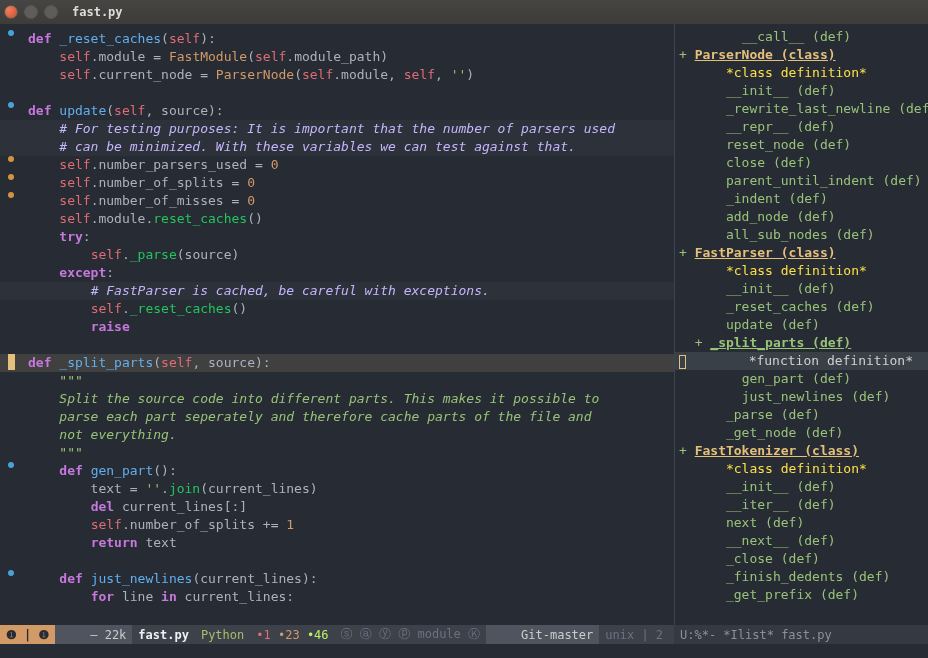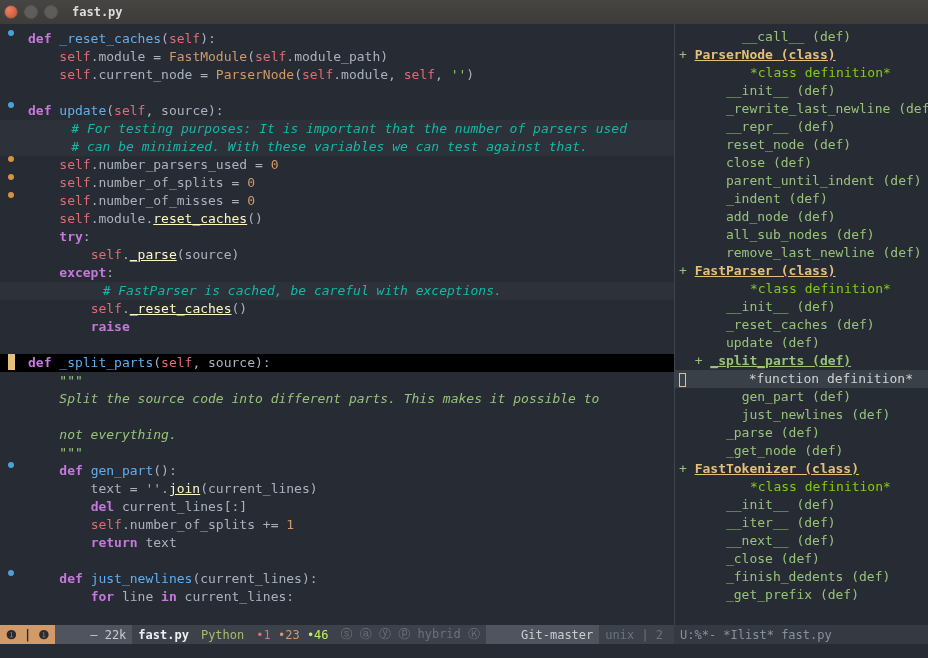--- a/index.html
+++ b/index.html
@@ -54,49 +54,49 @@
   display: flex;
   align-items: center;
   justify-content: center;
 }
 .dot { width: 6px; height: 6px; border-radius: 50%; }
 .dot-blue { background: #4aa1d9; }
 .dot-orange { background: #d49340; }
 .ycursor { background: #e5c07b; width: 7px; height: 16px; display: inline-block; }
 .content { flex: 1; padding-left: 6px; }
 .hl-line { background: #2d323a; }
-.hl-def { background: #000000; }
+.hl-def { background: #404040; }
 .kw { color: #c678dd; font-weight: bold; }
 .fn { color: #61afef; }
-.fn-u { color: #fef9c3; text-decoration: underline; }
+.fn-u { color: #22c55e; }
 .self { color: #e06c75; }
 .op { color: #abb2bf; }
 .str { color: #98c379; }
 .num { color: #d19a66; }
-.cm { color: #14b8a6; font-style: italic; margin-left: 12px; }
+.cm { color: #c4b5fd; font-style: italic; }
 .ds { color: #98c379; font-style: italic; }
 .call { color: #d19a66; }
 
 
 .sidepanel {
   width: 254px;
   background: #272b33;
   border-left: 1px solid #3f444e;
   overflow: hidden;
   padding-top: 4px;
 }
 .sp-line {
   height: 18px;
   line-height: 18px;
   white-space: pre;
   padding-left: 4px;
 }
 .sp-class { color: #e5c07b; font-weight: bold; text-decoration: underline; }
 .sp-def { color: #98c379; }
-.sp-star { color: #84cc16; margin-left: 24px; }
+.sp-star { color: #fde047; }
 .sp-plus { color: #98c379; }
 .sp-hl { background: #3a4048; color: #d0d0d0; }
 .sp-fn-u { color: #98c379; font-weight: bold; text-decoration: underline; }
 .sp-cursor {
   display: inline-block; width: 7px; height: 14px;
   border: 1px solid #e5c07b; vertical-align: middle;
 }
 
 
 .modelines {
@@ -162,21 +162,21 @@
         <div class="line "><div class="gutter"></div><div class="content"><span class="op">    </span><span class="kw">try</span><span class="op">:</span></div></div>
         <div class="line "><div class="gutter"></div><div class="content"><span class="op">        </span><span class="self">self</span><span class="op">.</span><span class="fn-u">_parse</span><span class="op">(source)</span></div></div>
         <div class="line "><div class="gutter"></div><div class="content"><span class="op">    </span><span class="kw">except</span><span class="op">:</span></div></div>
         <div class="line hl-line"><div class="gutter"></div><div class="content"><span class="op">        </span><span class="cm"># FastParser is cached, be careful with exceptions.</span></div></div>
         <div class="line "><div class="gutter"></div><div class="content"><span class="op">        </span><span class="self">self</span><span class="op">.</span><span class="fn-u">_reset_caches</span><span class="op">()</span></div></div>
         <div class="line "><div class="gutter"></div><div class="content"><span class="op">        </span><span class="kw">raise</span></div></div>
         <div class="line "><div class="gutter"></div><div class="content"><span></span></div></div>
         <div class="line hl-def"><div class="gutter"><span class="ycursor"></span></div><div class="content"><span class="kw">def </span><span class="fn">_split_parts</span><span class="op">(</span><span class="self">self</span><span class="op">, source):</span></div></div>
         <div class="line "><div class="gutter"></div><div class="content"><span class="op">    </span><span class="ds">"""</span></div></div>
         <div class="line "><div class="gutter"></div><div class="content"><span class="op">    </span><span class="ds">Split the source code into different parts. This makes it possible to</span></div></div>
-        <div class="line "><div class="gutter"></div><div class="content"><span class="op">    </span></div></div>
+        <div class="line "><div class="gutter"></div><div class="content"><span class="op">    </span><span class="ds">parse each part seperately and therefore cache parts of the file and</span></div></div>
         <div class="line "><div class="gutter"></div><div class="content"><span class="op">    </span><span class="ds">not everything.</span></div></div>
         <div class="line "><div class="gutter"></div><div class="content"><span class="op">    </span><span class="ds">"""</span></div></div>
         <div class="line "><div class="gutter"><span class="dot dot-blue"></span></div><div class="content"><span class="op">    </span><span class="kw">def </span><span class="fn">gen_part</span><span class="op">():</span></div></div>
         <div class="line "><div class="gutter"></div><div class="content"><span class="op">        text = </span><span class="str">''</span><span class="op">.</span><span class="fn-u">join</span><span class="op">(current_lines)</span></div></div>
         <div class="line "><div class="gutter"></div><div class="content"><span class="op">        </span><span class="kw">del</span><span class="op"> current_lines[:]</span></div></div>
         <div class="line "><div class="gutter"></div><div class="content"><span class="op">        </span><span class="self">self</span><span class="op">.number_of_splits += </span><span class="num">1</span></div></div>
         <div class="line "><div class="gutter"></div><div class="content"><span class="op">        </span><span class="kw">return</span><span class="op"> text</span></div></div>
         <div class="line "><div class="gutter"></div><div class="content"><span></span></div></div>
         <div class="line "><div class="gutter"><span class="dot dot-blue"></span></div><div class="content"><span class="op">    </span><span class="kw">def </span><span class="fn">just_newlines</span><span class="op">(current_lines):</span></div></div>
         <div class="line "><div class="gutter"></div><div class="content"><span class="op">        </span><span class="kw">for</span><span class="op"> line </span><span class="kw">in</span><span class="op"> current_lines:</span></div></div>
@@ -189,56 +189,56 @@
         <div class="sp-line">      <span class="sp-star">*class definition*</span></div>
         <div class="sp-line">      <span class="sp-def">__init__ (def)</span></div>
         <div class="sp-line">      <span class="sp-def">_rewrite_last_newline (def)</span></div>
         <div class="sp-line">      <span class="sp-def">__repr__ (def)</span></div>
         <div class="sp-line">      <span class="sp-def">reset_node (def)</span></div>
         <div class="sp-line">      <span class="sp-def">close (def)</span></div>
         <div class="sp-line">      <span class="sp-def">parent_until_indent (def)</span></div>
         <div class="sp-line">      <span class="sp-def">_indent (def)</span></div>
         <div class="sp-line">      <span class="sp-def">add_node (def)</span></div>
         <div class="sp-line">      <span class="sp-def">all_sub_nodes (def)</span></div>
-        <div class="sp-line">      <span class="sp-def">remove_last_newline (def)</span></div>
         <div class="sp-line"><span class="sp-plus">+ </span><span class="sp-class">FastParser (class)</span></div>
         <div class="sp-line">      <span class="sp-star">*class definition*</span></div>
         <div class="sp-line">      <span class="sp-def">__init__ (def)</span></div>
         <div class="sp-line">      <span class="sp-def">_reset_caches (def)</span></div>
         <div class="sp-line">      <span class="sp-def">update (def)</span></div>
         <div class="sp-line">  <span class="sp-plus">+ </span><span class="sp-fn-u">_split_parts (def)</span></div>
         <div class="sp-line sp-hl"><span class="sp-cursor"></span>        <span class="">*function definition*</span></div>
         <div class="sp-line">        <span class="sp-def">gen_part (def)</span></div>
         <div class="sp-line">        <span class="sp-def">just_newlines (def)</span></div>
         <div class="sp-line">      <span class="sp-def">_parse (def)</span></div>
         <div class="sp-line">      <span class="sp-def">_get_node (def)</span></div>
         <div class="sp-line"><span class="sp-plus">+ </span><span class="sp-class">FastTokenizer (class)</span></div>
         <div class="sp-line">      <span class="sp-star">*class definition*</span></div>
         <div class="sp-line">      <span class="sp-def">__init__ (def)</span></div>
         <div class="sp-line">      <span class="sp-def">__iter__ (def)</span></div>
+        <div class="sp-line">      <span class="sp-def">next (def)</span></div>
         <div class="sp-line">      <span class="sp-def">__next__ (def)</span></div>
         <div class="sp-line">      <span class="sp-def">_close (def)</span></div>
         <div class="sp-line">      <span class="sp-def">_finish_dedents (def)</span></div>
         <div class="sp-line">      <span class="sp-def">_get_prefix (def)</span></div>
       </div>
   </div>
 </div>
 
 <div class="modelines">
   <div class="ml-left">
     <span class="ml-seg ml-warn">❶ | ❶</span>
     <span class="ml-seg ml-info">— 22k</span>
     <span class="ml-seg ml-fname">fast.py</span>
     <span class="ml-seg ml-mode">Python</span>
     <span class="ml-seg">
       <span class="ml-red">•1</span>&nbsp;
       <span class="ml-yellow">•23</span>&nbsp;
       <span class="ml-blue">•46</span>
     </span>
-    <span class="ml-seg ml-dim">ⓢ ⓐ ⓨ ⓟ hybrid Ⓚ</span>
+    <span class="ml-seg ml-dim">ⓢ ⓐ ⓨ ⓟ module Ⓚ</span>
     <span class="ml-seg ml-info">Git-master</span>
     <span class="ml-seg ml-dim">unix | 2</span>
   </div>
   <div class="ml-right">
     <span>U:%*-  *Ilist* fast.py</span>
   </div>
 </div>
 <div class="echo"></div>
 
 </body></html>

